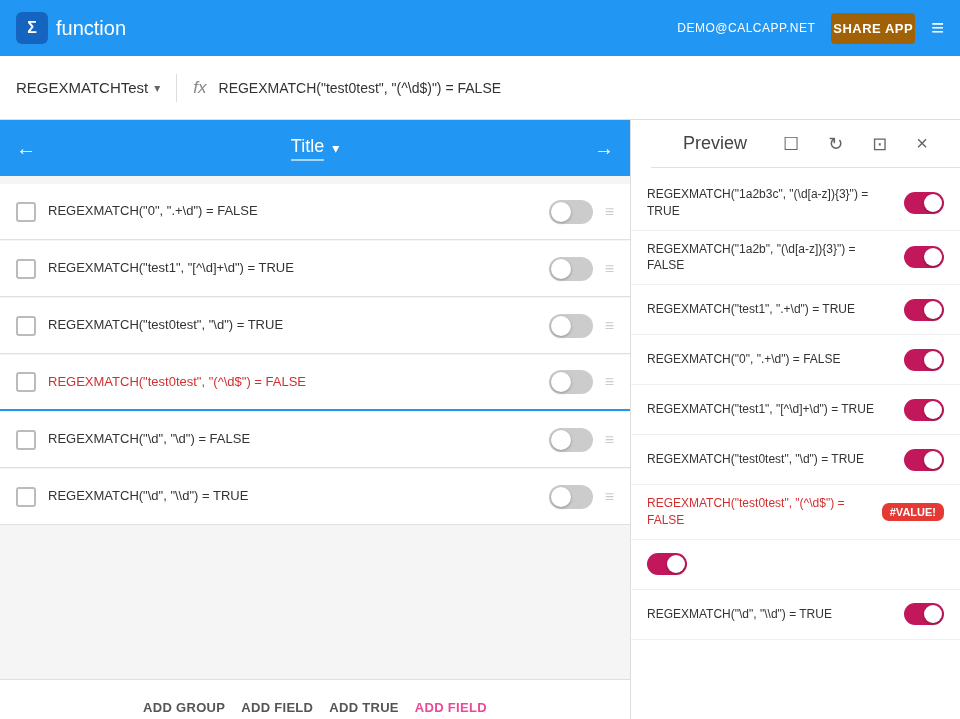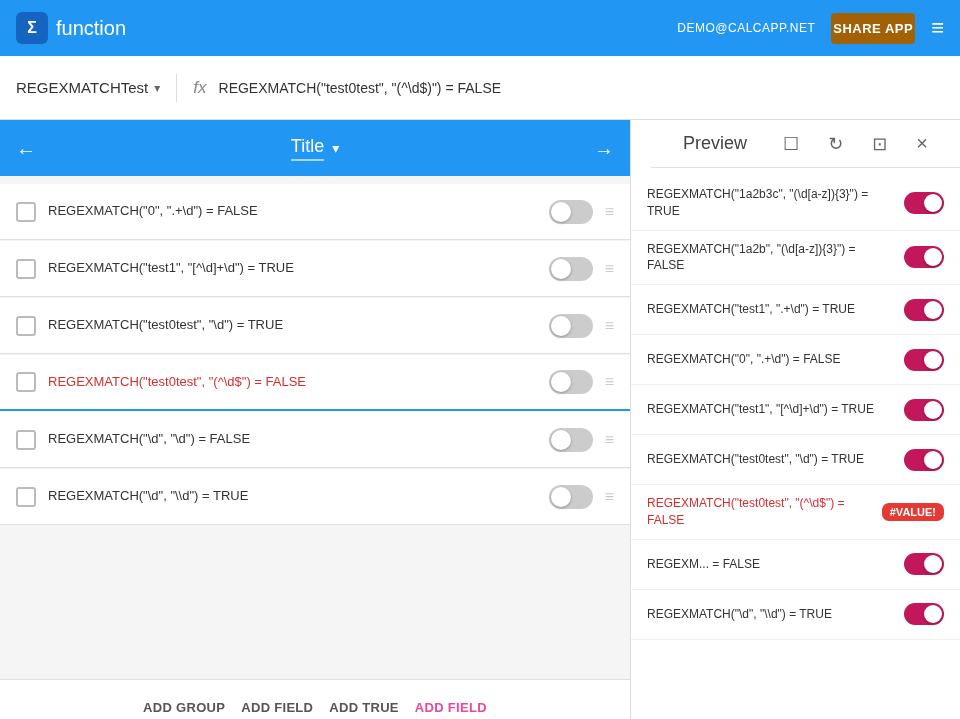--- a/index.html
+++ b/index.html
@@ -372,21 +372,20 @@
         <div class="preview-toggle"></div>
       </div>
 
       <div class="preview-row error-row">
         <span class="preview-label error-label">REGEXMATCH("test0test", "(^\d$") = FALSE</span>
         <span class="error-badge">#VALUE!</span>
       </div>
 
 
       <div class="preview-row">
-        <span class="preview-label">REGEXM... = FALSE</span>
         <div class="preview-toggle"></div>
       </div>
 
       <div class="preview-row">
         <span class="preview-label">REGEXMATCH("\d", "\\d") = TRUE</span>
         <div class="preview-toggle"></div>
       </div>
 
     </div>
   </div>

